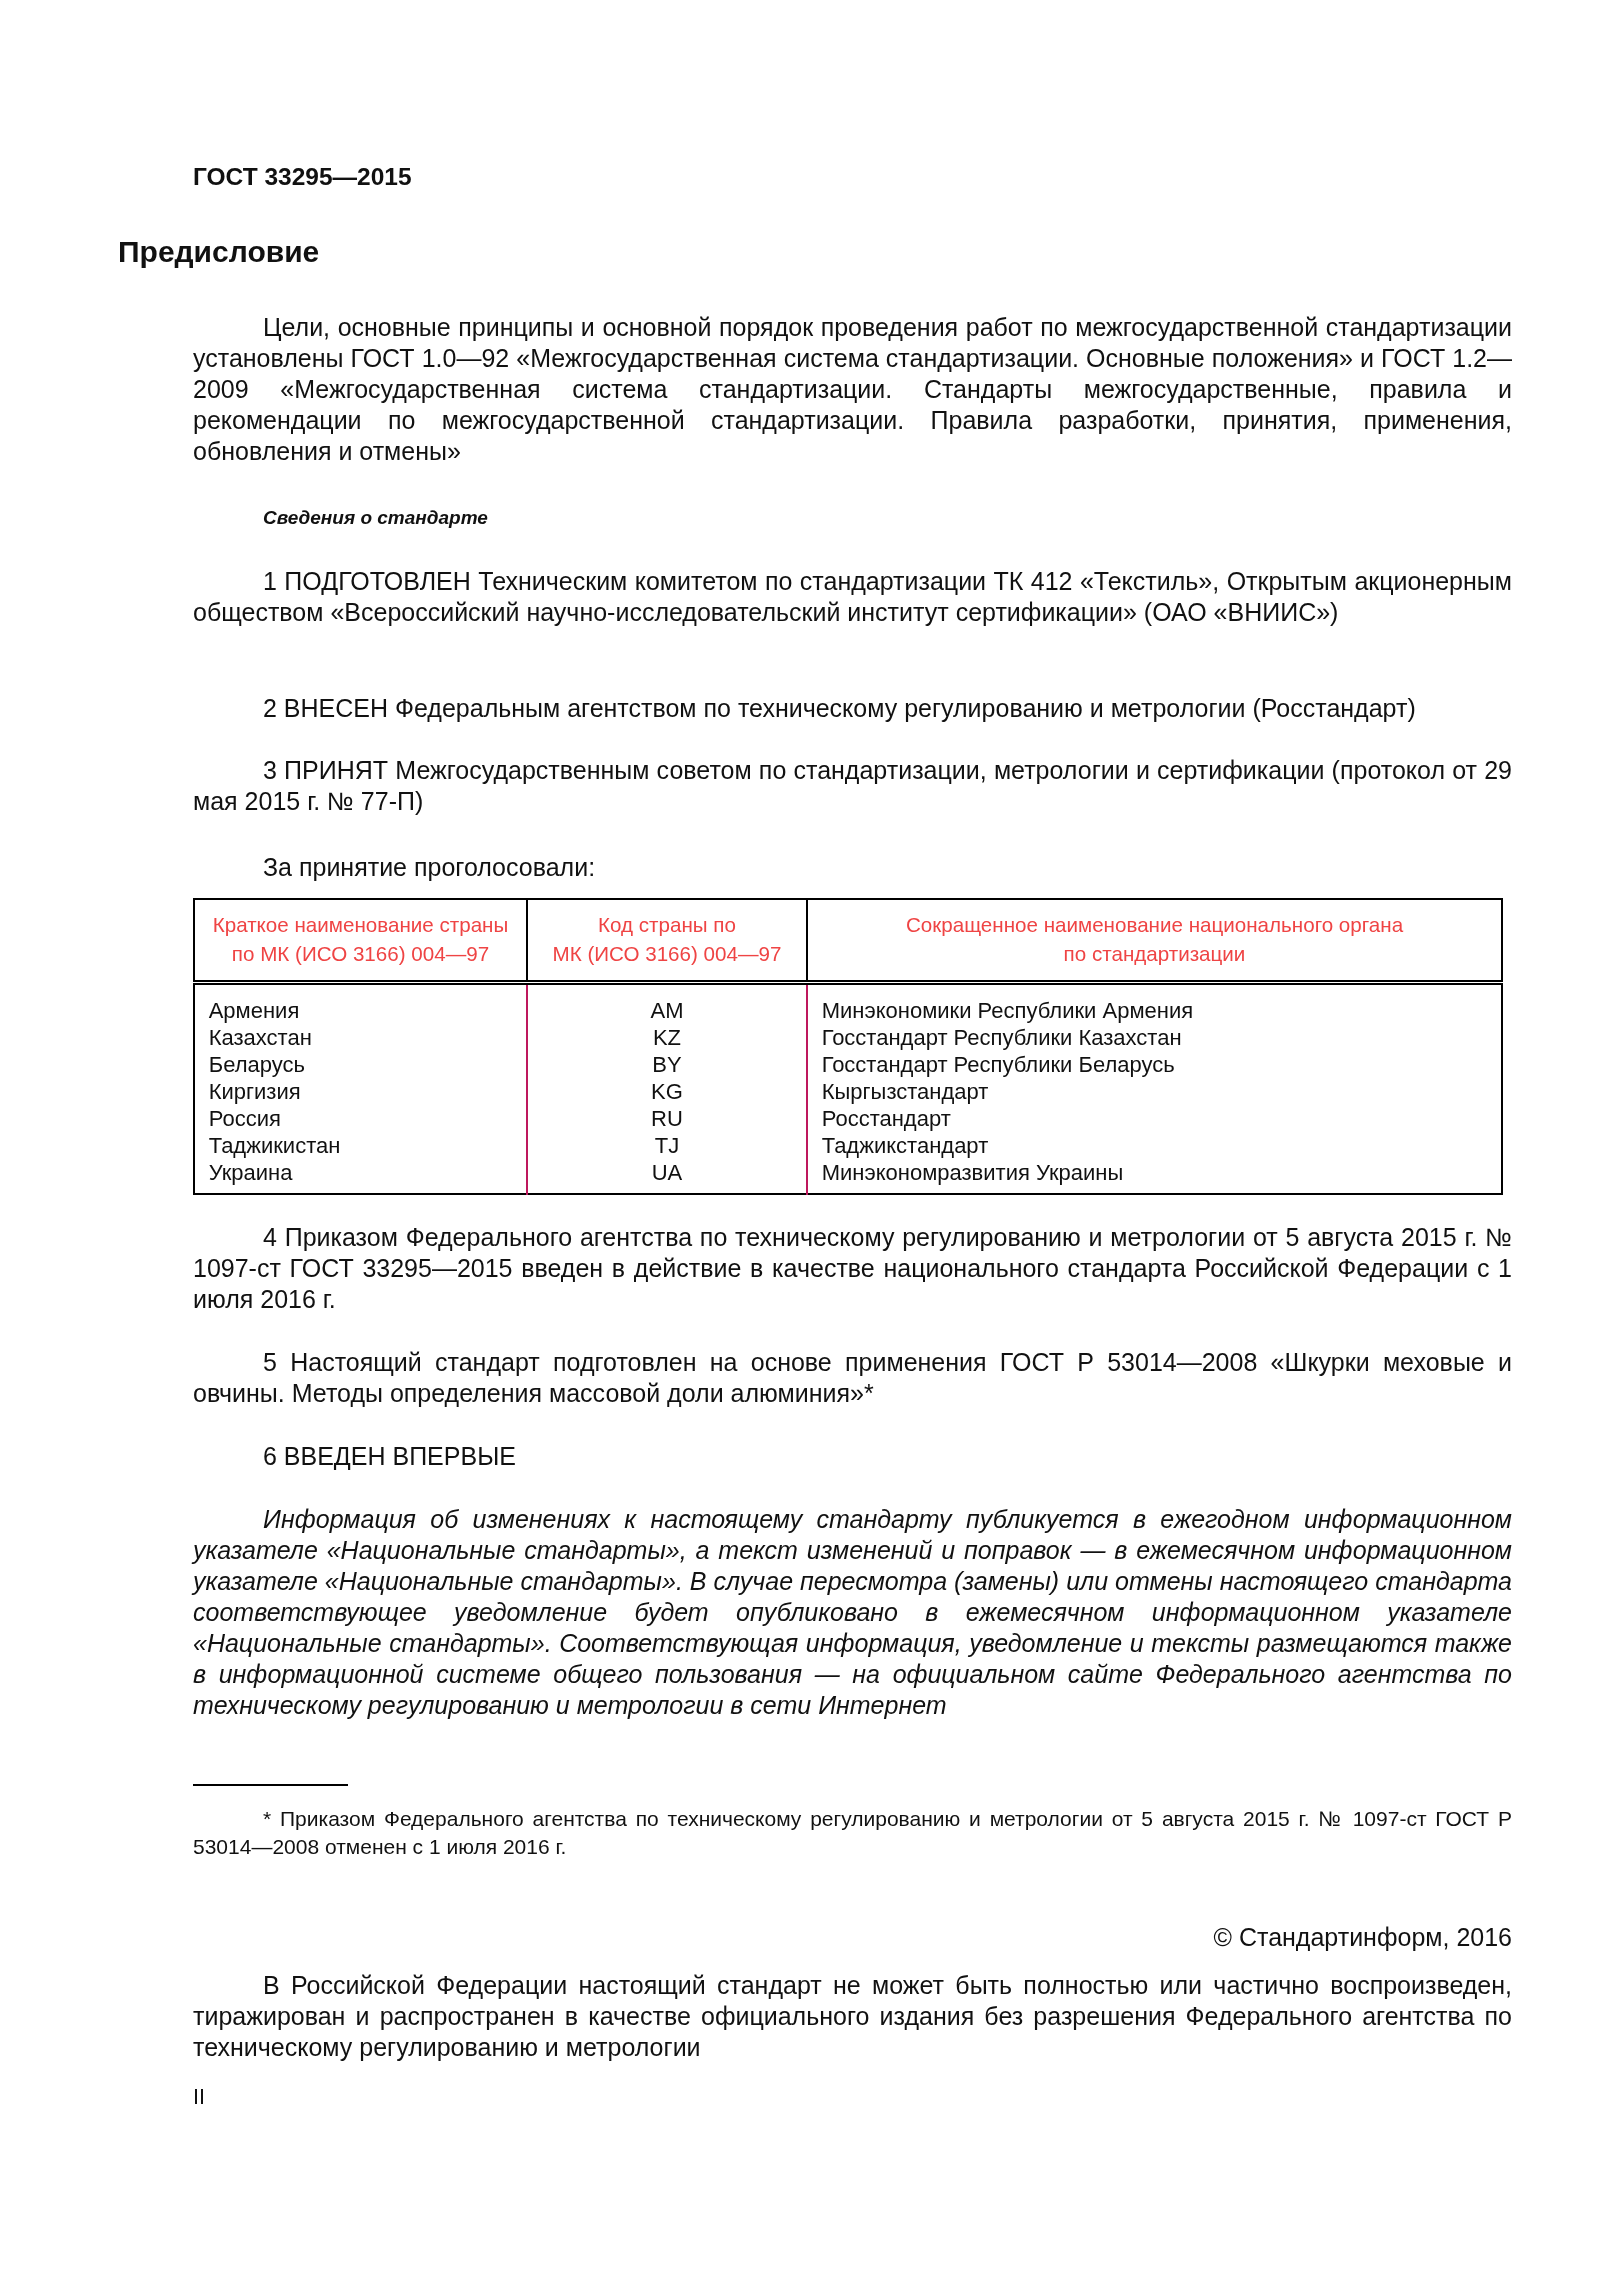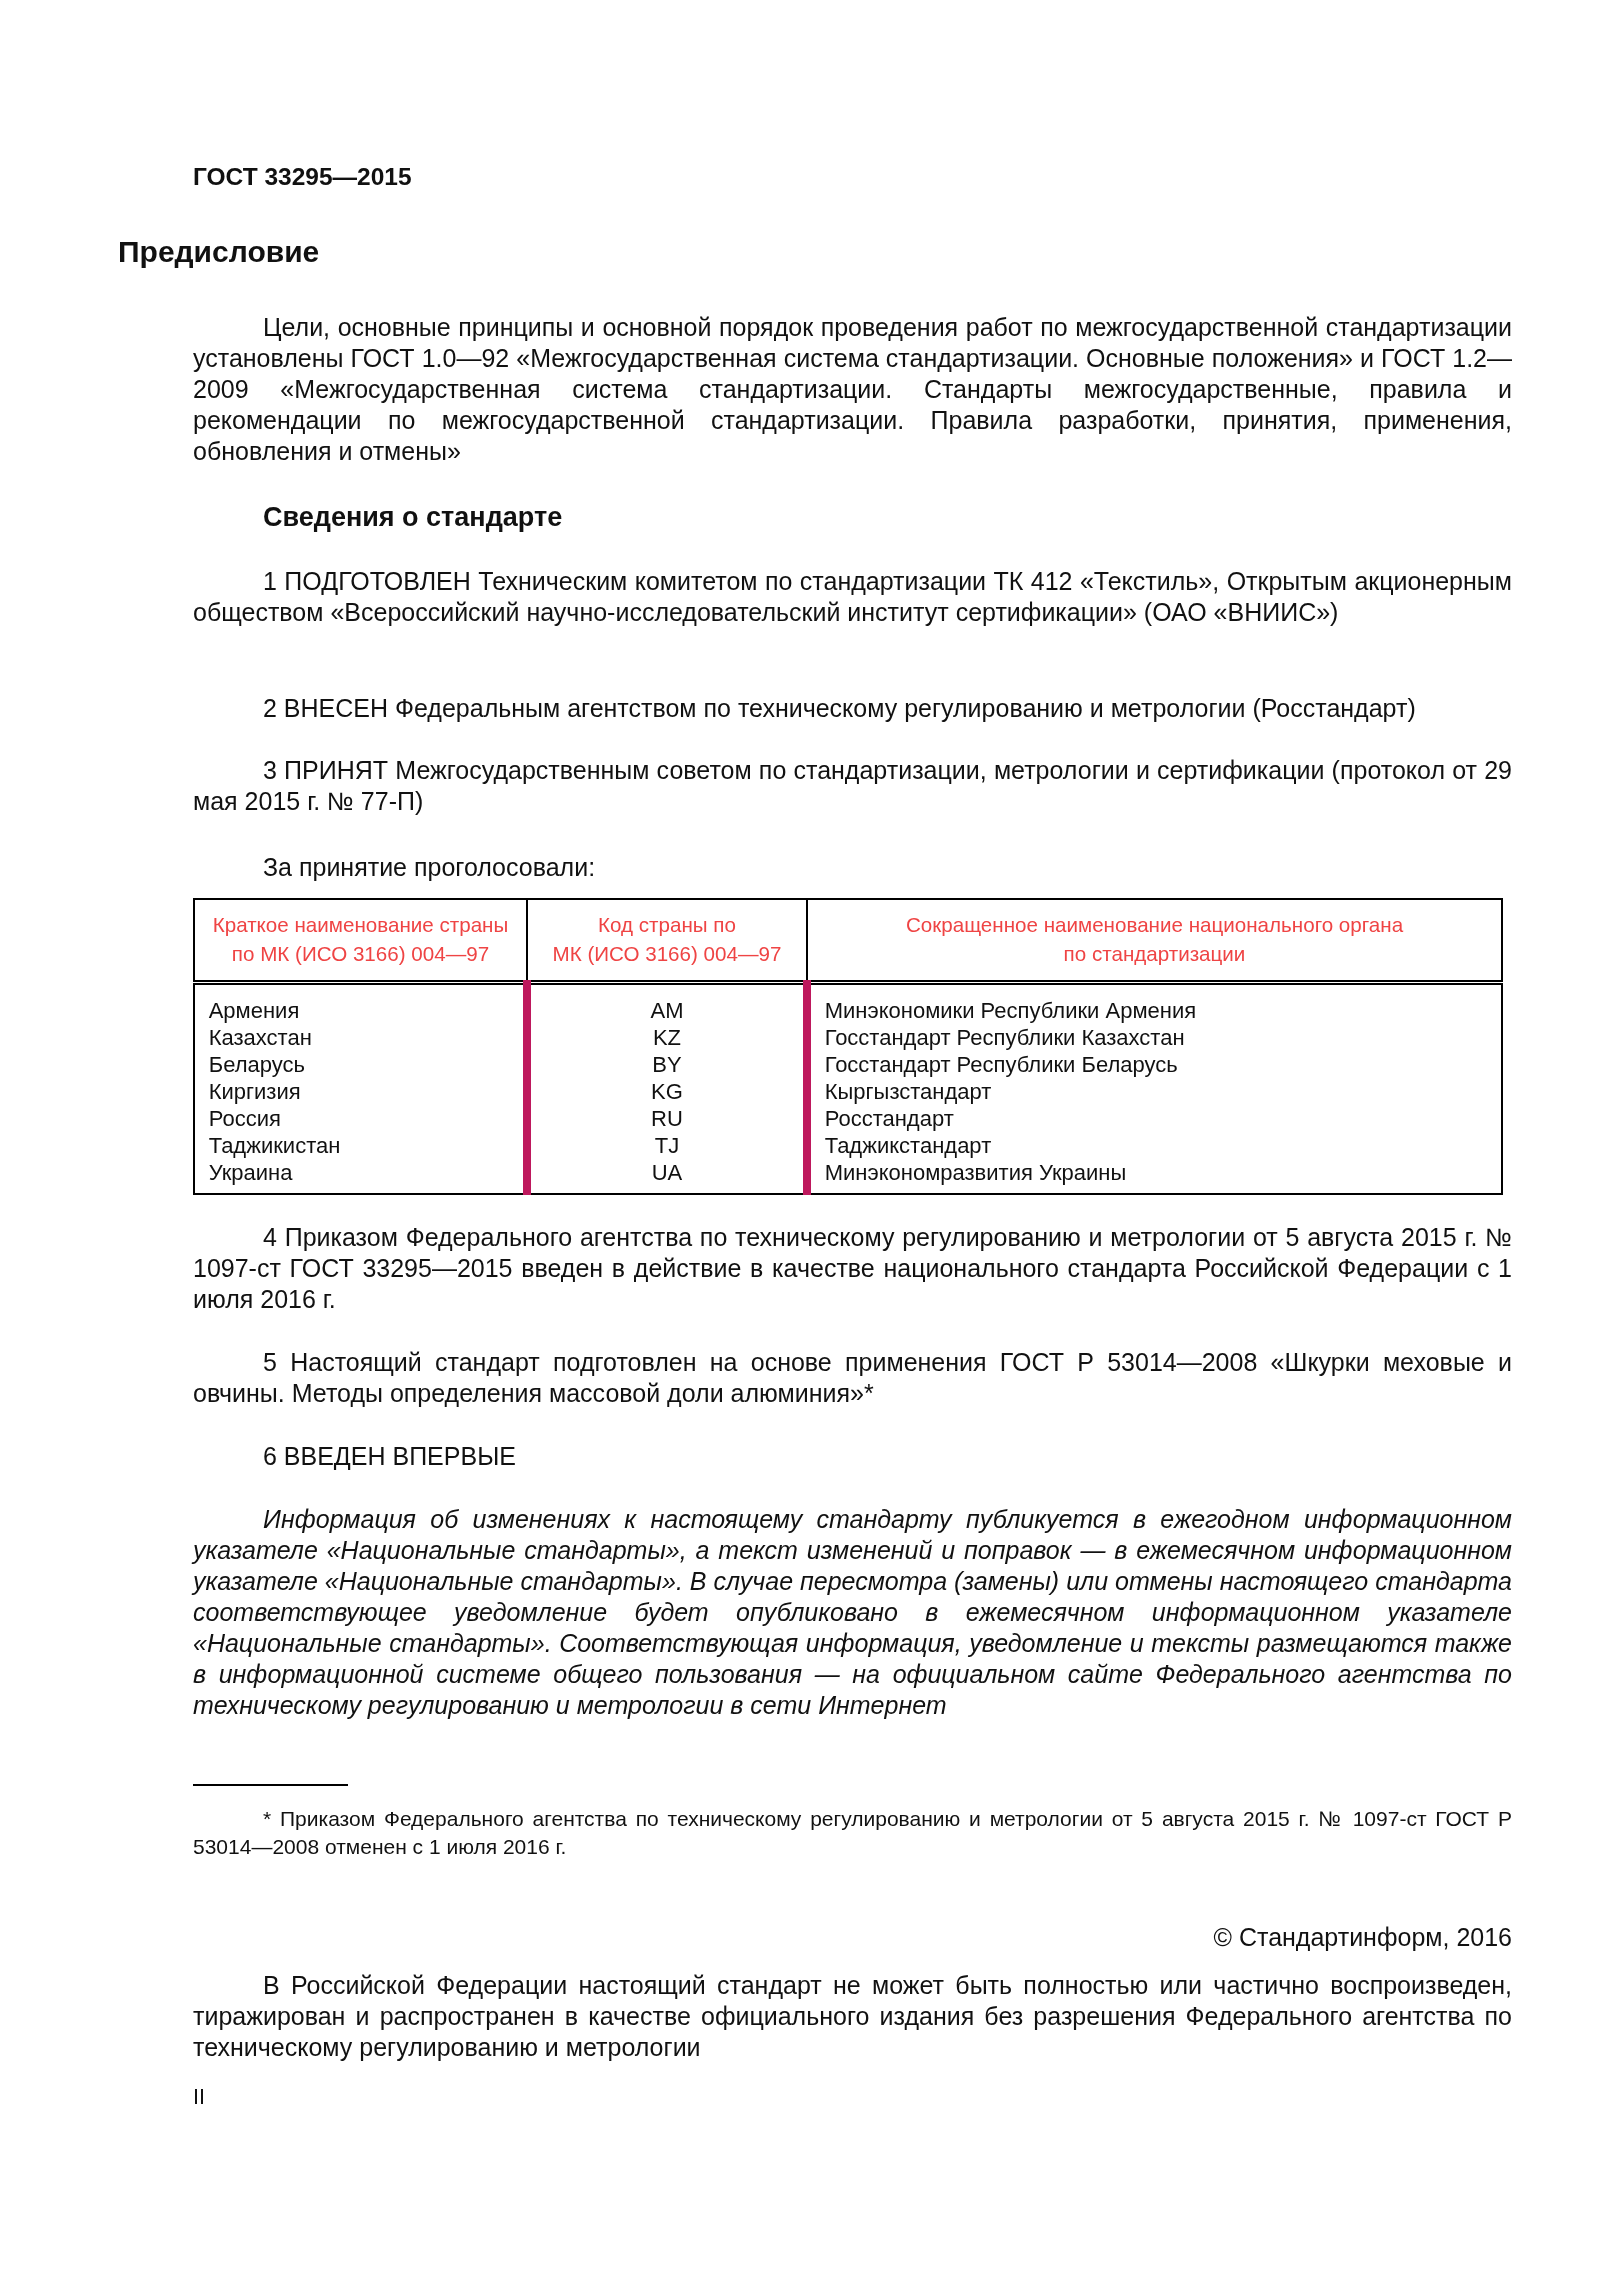--- a/index.html
+++ b/index.html
@@ -4,28 +4,28 @@
 <style>
   html, body { margin: 0; padding: 0; background: #ffffff; }
   body { width: 1620px; height: 2293px; position: relative; overflow: hidden;
          font-family: "Liberation Sans", "DejaVu Sans", sans-serif; color: #111111; }
   .blk { position: absolute; left: 193px; width: 1319px; }
   .p { font-size: 25px; line-height: 31px; text-align: justify; text-align-last: left; margin: 0; }
   .ind { text-indent: 70px; }
   .hdr { position: absolute; left: 193px; top: 163px; font-size: 24.5px; font-weight: bold; }
   .title { position: absolute; left: 0; width: 1329px; top: 235px; text-align: left;
            font-size: 30px; font-weight: bold; padding-left: 118px; box-sizing: border-box; }
-  .subh { font-size: 27px; font-weight: bold; }
+  .subh { font-size: 19px; font-weight: bold; font-style: italic; }
   .it { font-style: italic; }
   table.votes { position: absolute; left: 193px; top: 898px; width: 1310px; border-collapse: collapse;
                 border: 2.9px solid #000; font-size: 20.6px; }
   table.votes th { font-weight: normal; text-align: center; line-height: 29px; padding: 9.8px 3.9px 11.8px;
                    border-left: 2px solid #000; border-bottom: 5.9px double #000; color: #ef4444; }
   table.votes th:first-child { border-left: none; }
-  table.votes td { border-left: 8px solid #be185d; padding: 0 13.7px; line-height: 27px; font-size: 22px;
+  table.votes td { border-left: 2px solid #be185d; padding: 0 13.7px; line-height: 27px; font-size: 22px;
                    vertical-align: top; }
   table.votes td:first-child { border-left: none; }
   table.votes td.code { text-align: center; }
   table.votes tr.first td { padding-top: 12px; }
   table.votes tr.last td { padding-bottom: 7.8px; }
   .rule { position: absolute; left: 193px; top: 1784px; width: 155px; height: 0; border-top: 2px solid #000; }
   .fn { font-size: 21px; line-height: 28px; text-align: justify; text-align-last: left; margin: 0; }
   .copy { position: absolute; right: 108px; top: 1923px; font-size: 25px; }
   .pageno { position: absolute; left: 193px; top: 2084px; font-size: 21.6px; }
 </style>

